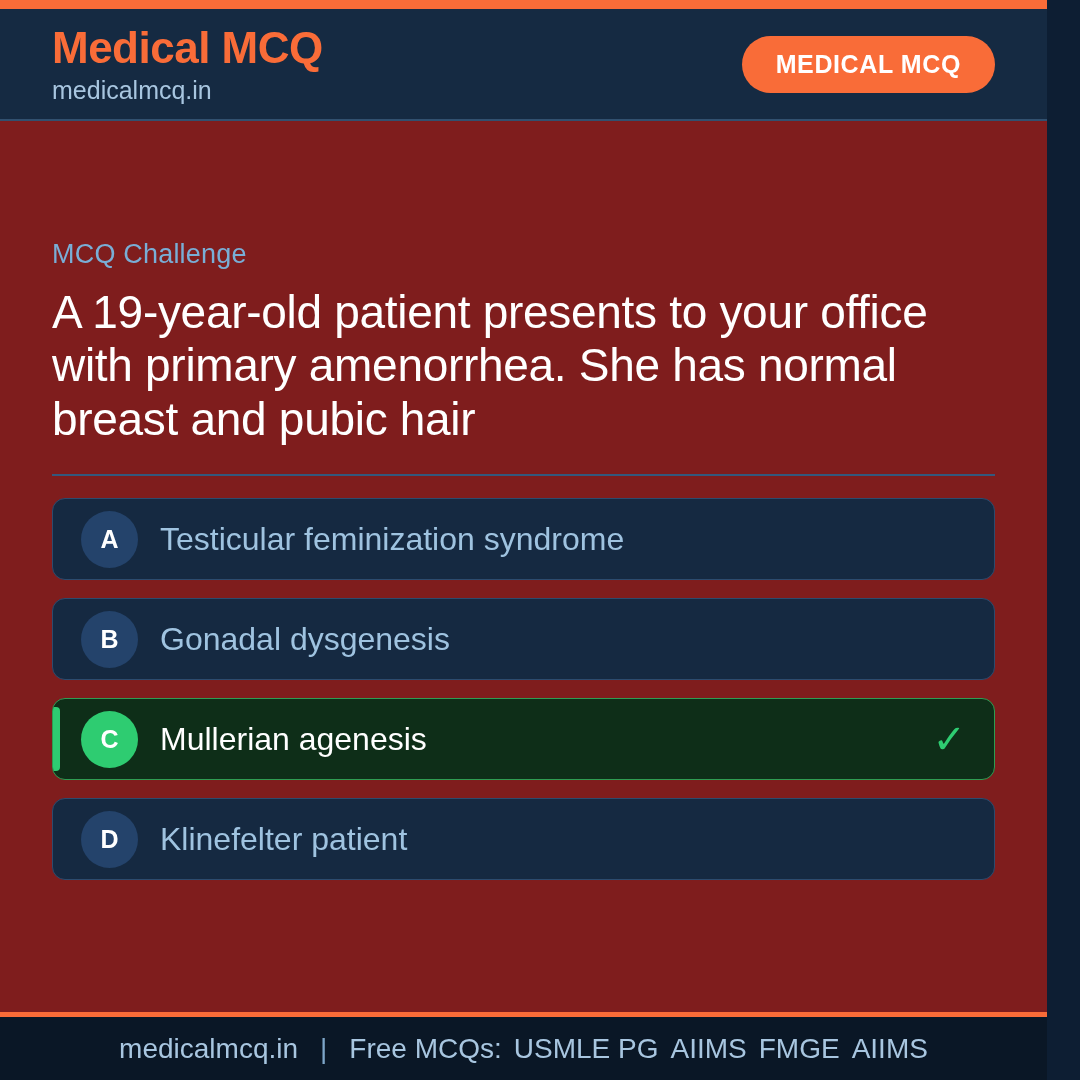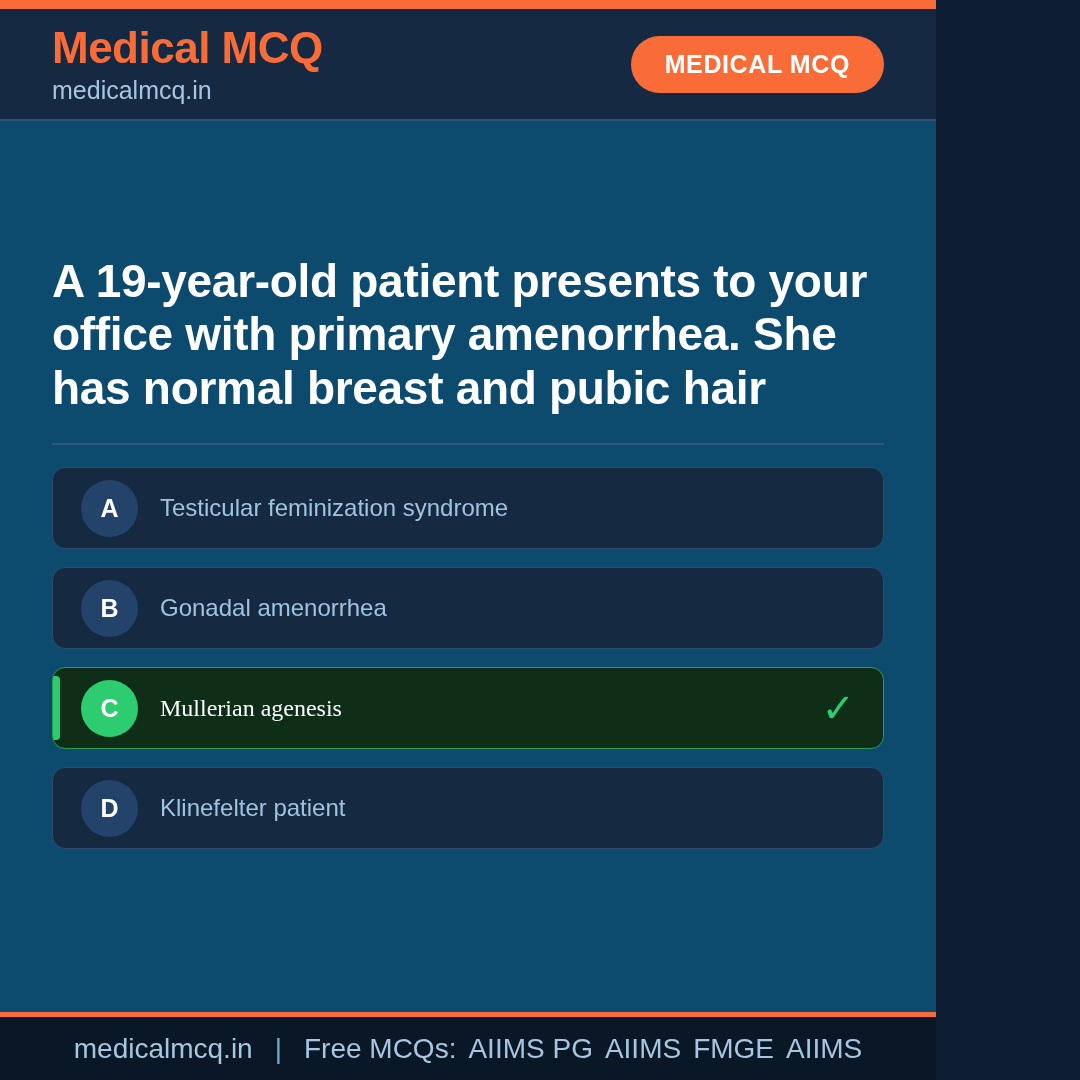--- a/index.html
+++ b/index.html
@@ -8,23 +8,23 @@
   }
   body {
     width: 1080px;
     height: 1080px;
     background: #0d1e33;
     font-family: "Liberation Sans", sans-serif;
     overflow: hidden;
   }
   .page {
     position: relative;
-    width: 936px;
+    width: 1047px;
     height: 1080px;
-    background: #0c4a6e;
+    background: #7f1d1d;
     display: flex;
     flex-direction: column;
   }
 
   
   .top-strip {
     height: 9px;
     width: 100%;
     background: #f96c38;
     flex: 0 0 auto;
@@ -81,21 +81,21 @@
   }
   .kicker {
     font-size: 27px;
     color: #79aed6;
     margin-bottom: 14px;
     letter-spacing: 0.2px;
   }
   .question {
     font-size: 46px;
     line-height: 1.16;
-    font-weight: bold;
+    font-weight: normal;
     color: #ffffff;
     letter-spacing: -0.3px;
     margin: 16px 0 28px 0;
     max-width: 980px;
   }
   .divider {
     height: 2px;
     background: #33587d;
     width: 100%;
     margin-bottom: 22px;
@@ -129,21 +129,21 @@
     background: #24436b;
     color: #ffffff;
     font-size: 25px;
     font-weight: bold;
     display: flex;
     align-items: center;
     justify-content: center;
     margin-right: 22px;
   }
   .option .otext {
-    font-size: 24px;
+    font-size: 32px;
     color: #9fc3e0;
     white-space: nowrap;
   }
   .option .check {
     margin-left: auto;
     font-size: 40px;
     color: #2ecc71;
     line-height: 1;
     display: none;
   }
@@ -161,21 +161,20 @@
     width: 7px;
     background: #2ecc71;
     border-radius: 0 4px 4px 0;
   }
   .option.correct .badge {
     background: #2ecc71;
     color: #ffffff;
   }
   .option.correct .otext {
     color: #ffffff;
-    font-family: Liberation Serif, serif;
   }
   .option.correct .check {
     display: block;
   }
 
   
   .footer {
     flex: 0 0 auto;
     height: 68px;
     background: #0a1726;
@@ -209,36 +208,37 @@
 
   <div class="header">
     <div class="brand">
       <div class="brand-title">Medical MCQ</div>
       <div class="brand-sub">medicalmcq.in</div>
     </div>
     <div class="header-badge">MEDICAL MCQ</div>
   </div>
 
   <div class="main">
+    <div class="kicker">MCQ Challenge</div>
     <h1 class="question">A 19-year-old patient presents to your office with primary amenorrhea. She has normal breast and pubic hair</h1>
     <div class="divider"></div>
 
     <div class="options">
 
       <div class="option">
         <div class="accent"></div>
         <div class="badge">A</div>
         <div class="otext">Testicular feminization syndrome</div>
 
       </div>
 
       <div class="option">
         <div class="accent"></div>
         <div class="badge">B</div>
-        <div class="otext">Gonadal amenorrhea</div>
+        <div class="otext">Gonadal dysgenesis</div>
 
       </div>
 
       <div class="option correct">
         <div class="accent"></div>
         <div class="badge">C</div>
         <div class="otext">Mullerian agenesis</div>
         <div class="check">✓</div>
       </div>
 
@@ -250,18 +250,18 @@
       </div>
 
     </div>
   </div>
 
   <div class="footer">
     <div class="footer-inner">
       <span class="footer-site">medicalmcq.in</span>
       <span class="footer-sep">|</span>
       <span class="footer-exams">
-        <span>Free MCQs:</span><span class="exam">AIIMS PG</span><span class="exam">AIIMS</span><span class="exam">FMGE</span><span class="exam">AIIMS</span>
+        <span>Free MCQs:</span><span class="exam">USMLE PG</span><span class="exam">AIIMS</span><span class="exam">FMGE</span><span class="exam">AIIMS</span>
       </span>
     </div>
   </div>
 
 </div>
 
 </body></html>

